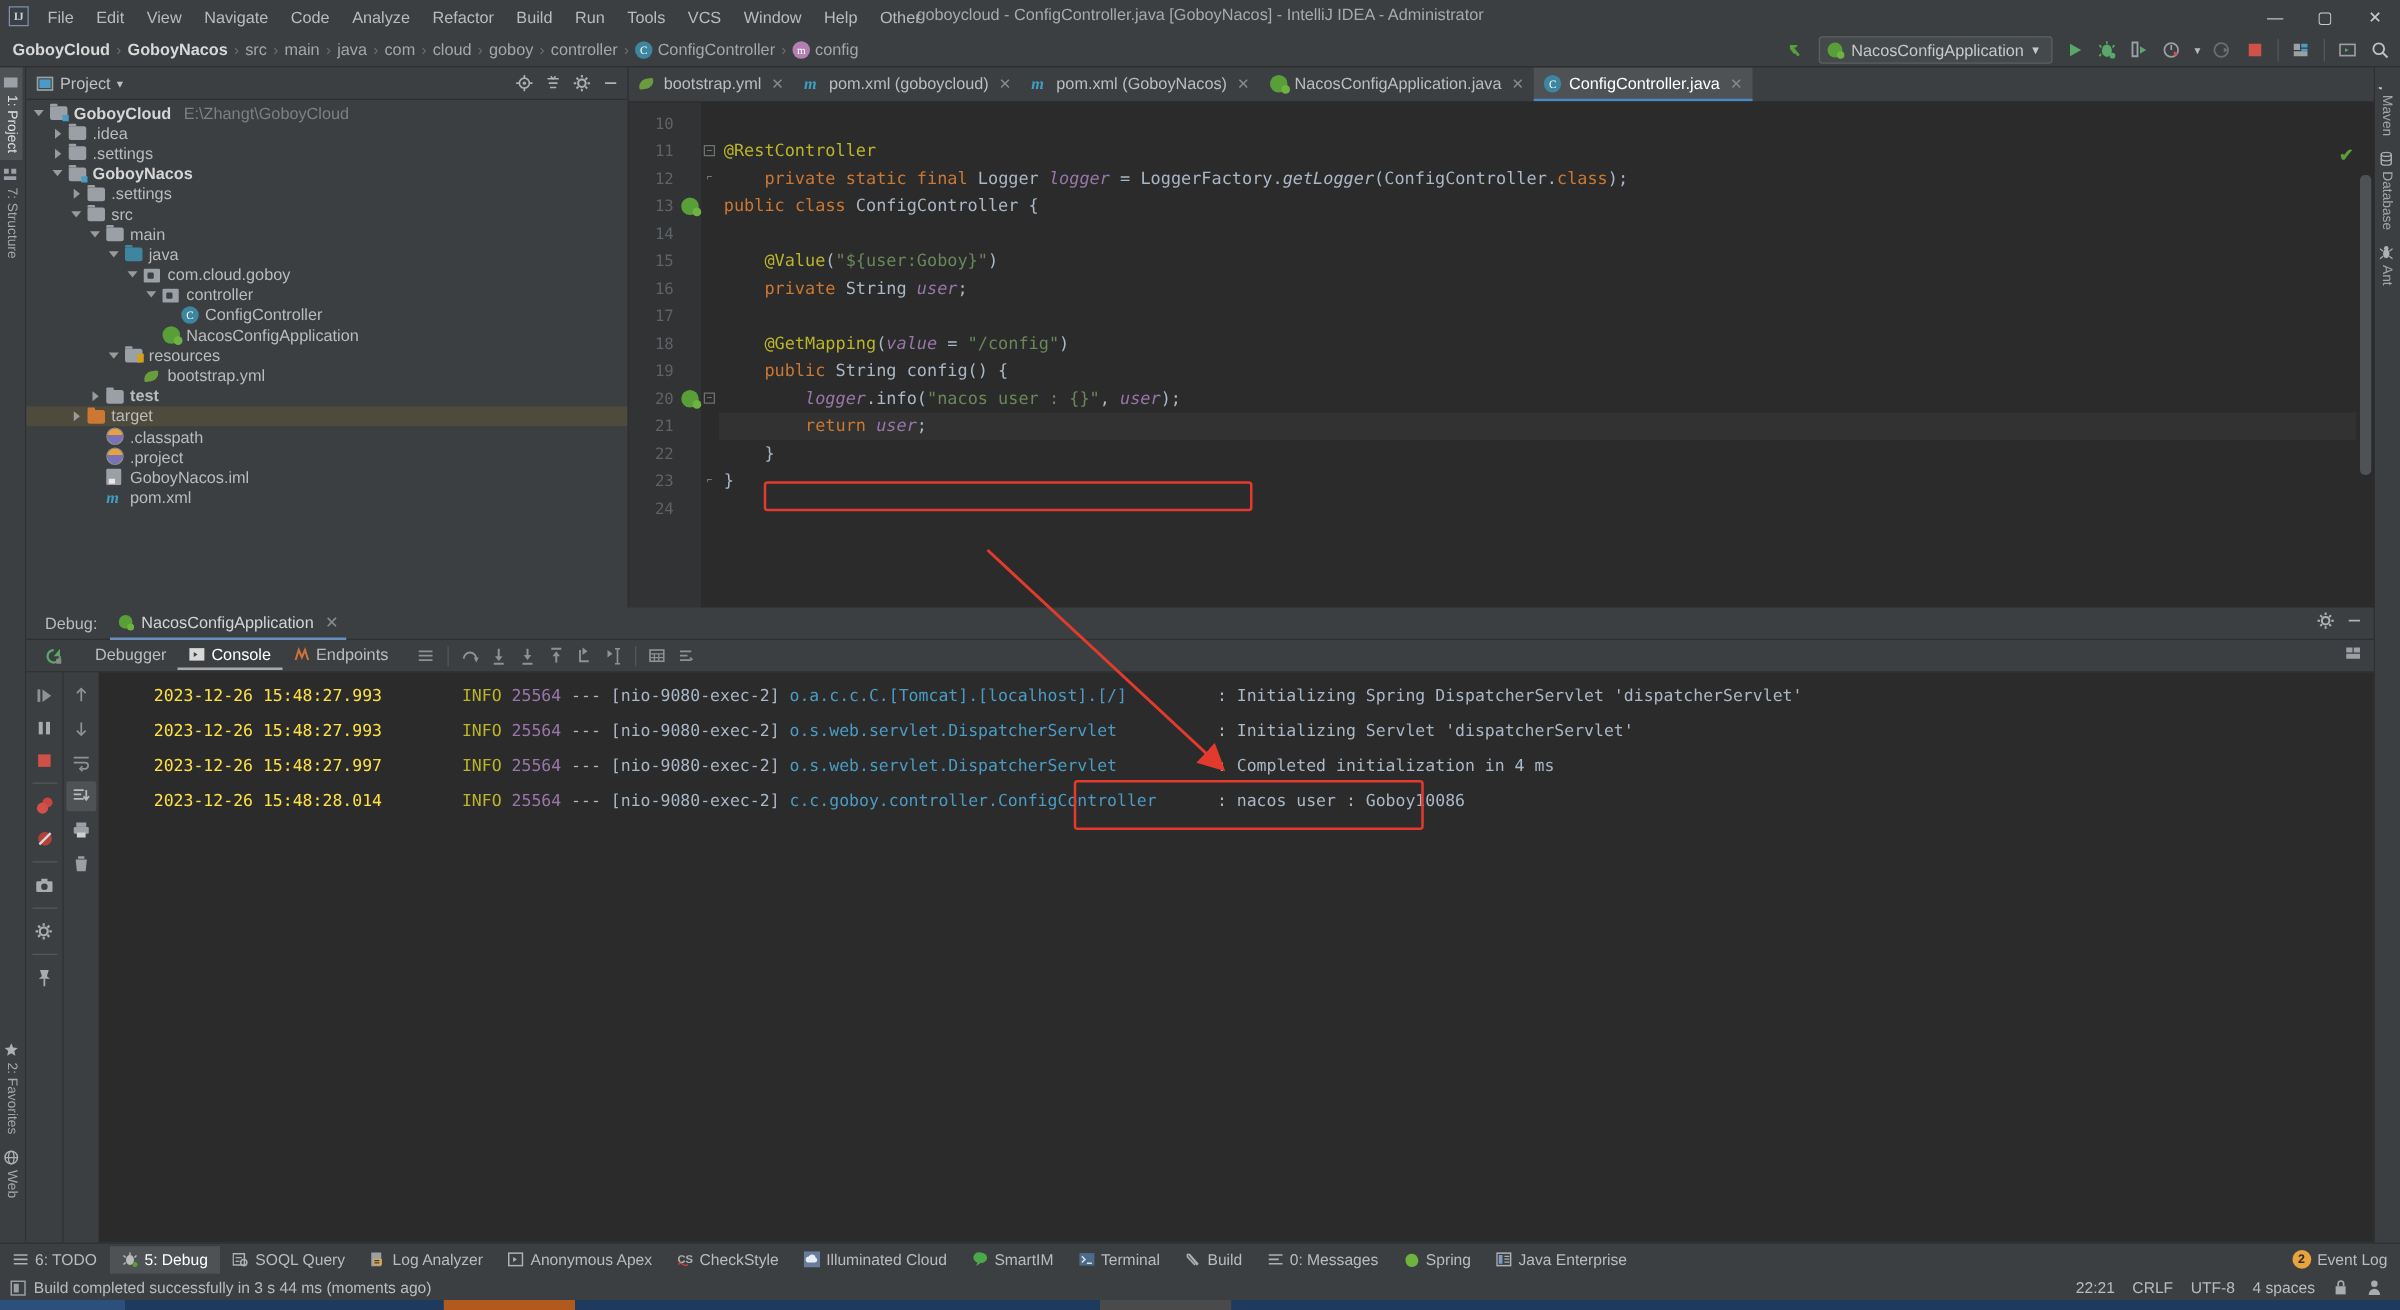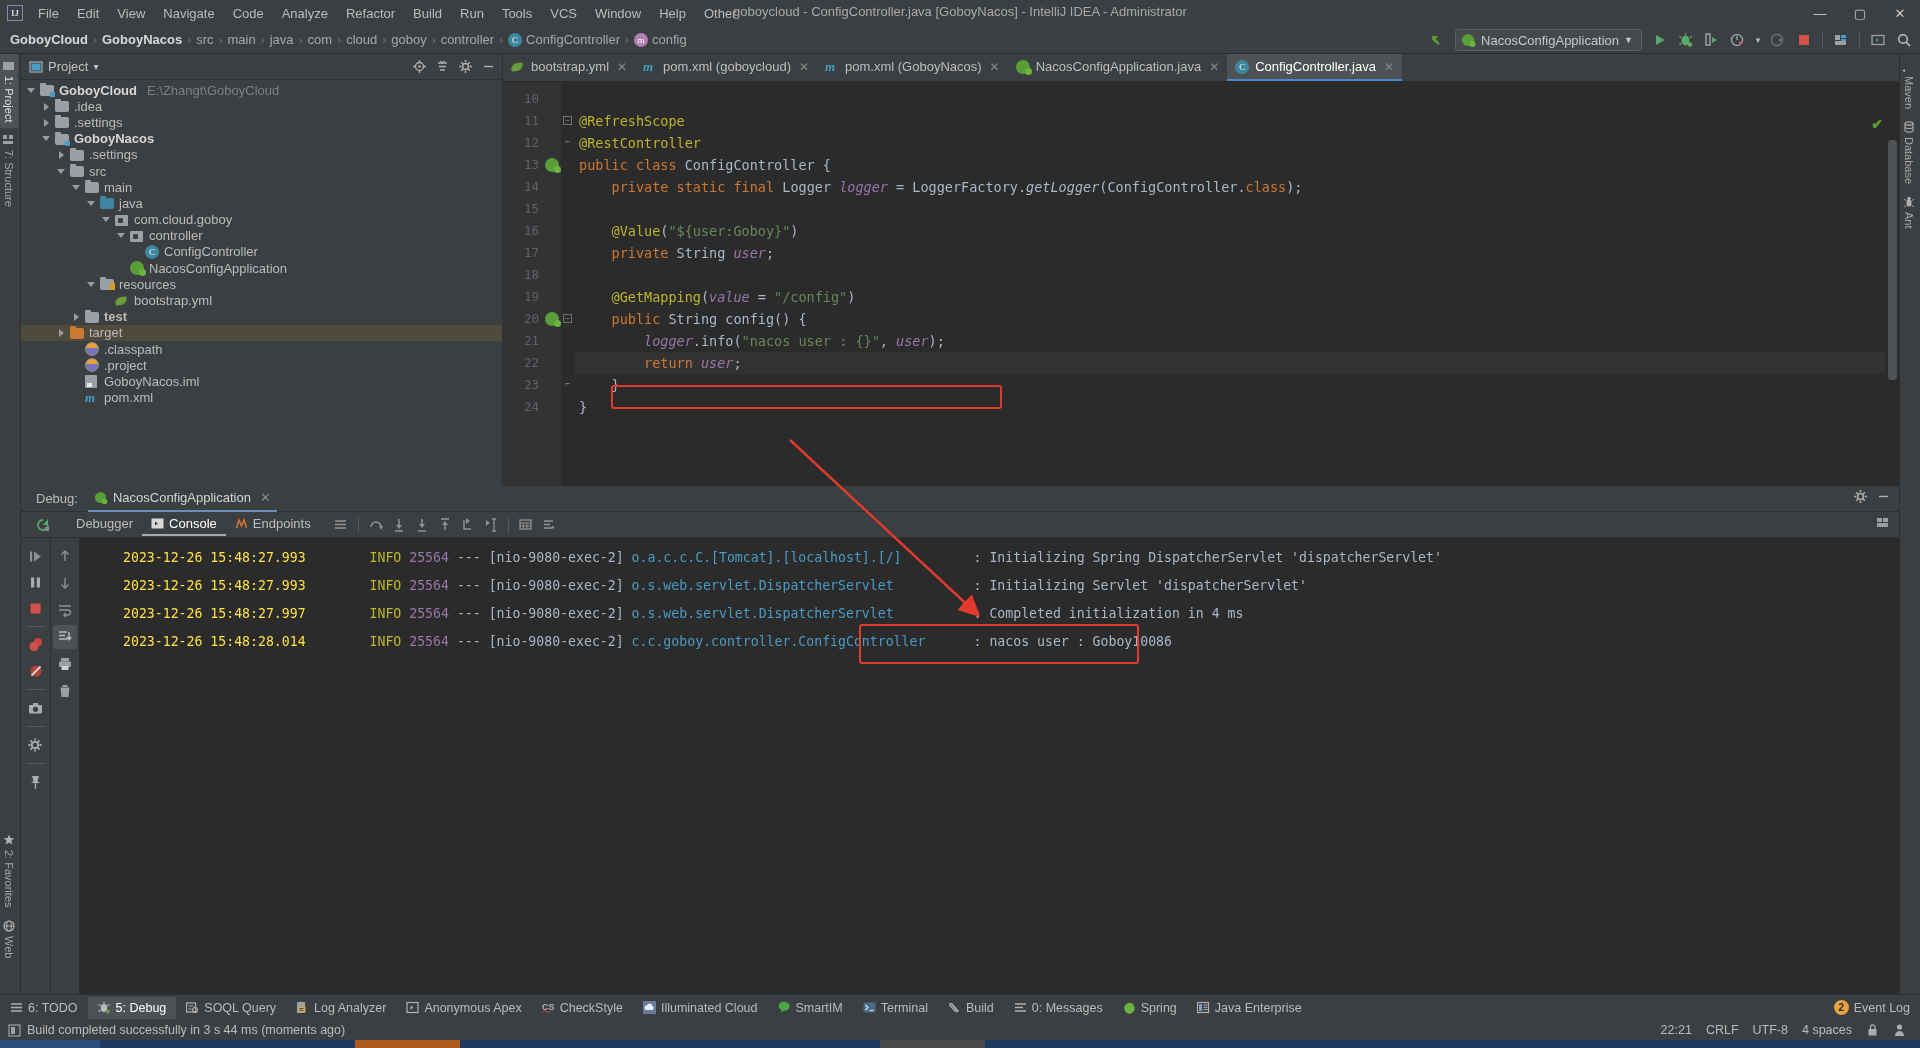--- a/index.html
+++ b/index.html
@@ -812,24 +812,23 @@
           </div>
           <div class="f"></div>
           <div class="f"></div>
           <div class="f">
             <span class="foldmark" style="border: none;">⌐</span>
           </div>
           <div class="f"></div>
         </div>
       <div class="code" id="code">
           <div class="cl">&nbsp;</div>
-          <div class="cl"><span class="ann">@RefreshScope</span></div>
           <div class="cl"><span class="ann">@RestController</span></div>
+          <div class="cl">    <span class="kw">private</span> <span class="kw">static</span> <span class="kw">final</span> Logger <span class="fld">logger</span> = LoggerFactory.<span class="mth">getLogger</span>(ConfigController.<span class="kw">class</span>);</div>
           <div class="cl"><span class="kw">public</span> <span class="kw">class</span> ConfigController {</div>
-          <div class="cl">    <span class="kw">private</span> <span class="kw">static</span> <span class="kw">final</span> Logger <span class="fld">logger</span> = LoggerFactory.<span class="mth">getLogger</span>(ConfigController.<span class="kw">class</span>);</div>
           <div class="cl">&nbsp;</div>
           <div class="cl">    <span class="ann">@Value</span>(<span class="str">"${user:Goboy}"</span>)</div>
           <div class="cl">    <span class="kw">private</span> String <span class="fld">user</span>;</div>
           <div class="cl">&nbsp;</div>
           <div class="cl">    <span class="ann">@GetMapping</span>(<span class="fld">value</span> = <span class="str">"/config"</span>)</div>
           <div class="cl">    <span class="kw">public</span> String config() {</div>
           <div class="cl">        <span class="fld">logger</span>.info(<span class="str">"nacos user : {}"</span>, <span class="fld">user</span>);</div>
           <div class="cl hl">        <span class="kw">return</span> <span class="fld">user</span>;</div>
           <div class="cl">    }</div>
           <div class="cl">}</div>

